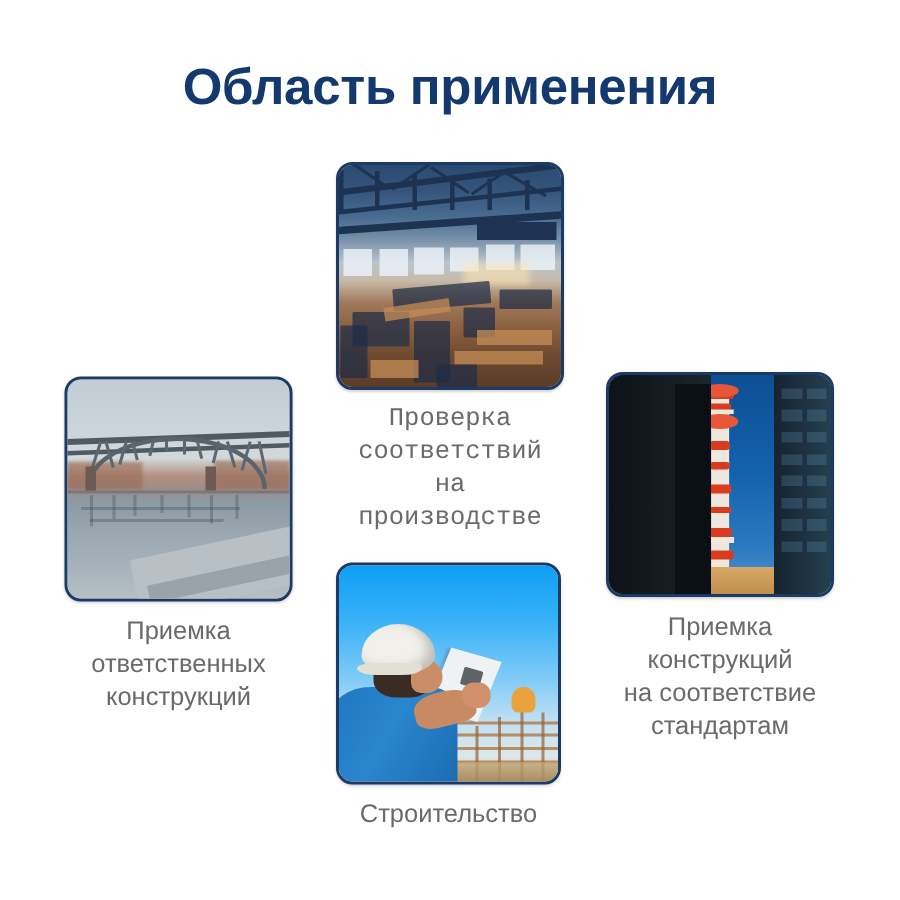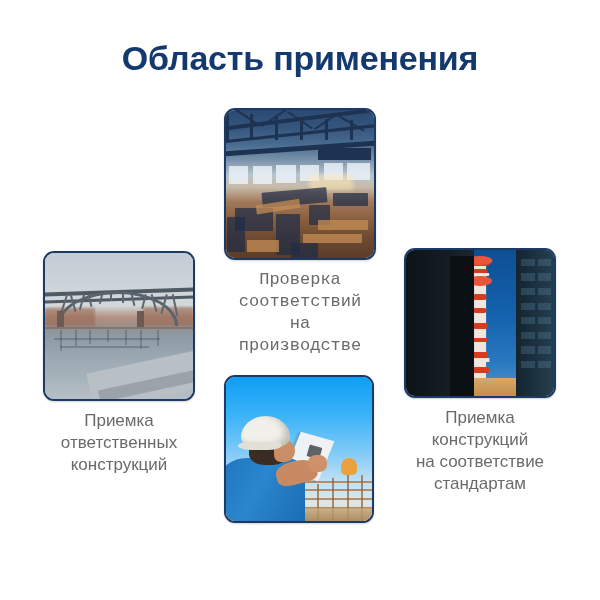--- a/index.html
+++ b/index.html
@@ -487,13 +487,14 @@
       <div class="bld-clip2"></div>
       <div class="bld-body"></div>
       <div class="bld-head"></div>
       <div class="bld-face"></div>
       <div class="bld-helmet"></div>
       <div class="bld-brim"></div>
       <div class="bld-arm"></div>
       <div class="bld-hand"></div>
     </div>
   </div>
+  <div class="caption">Строительство</div>
 </div>
 
 </body></html>

